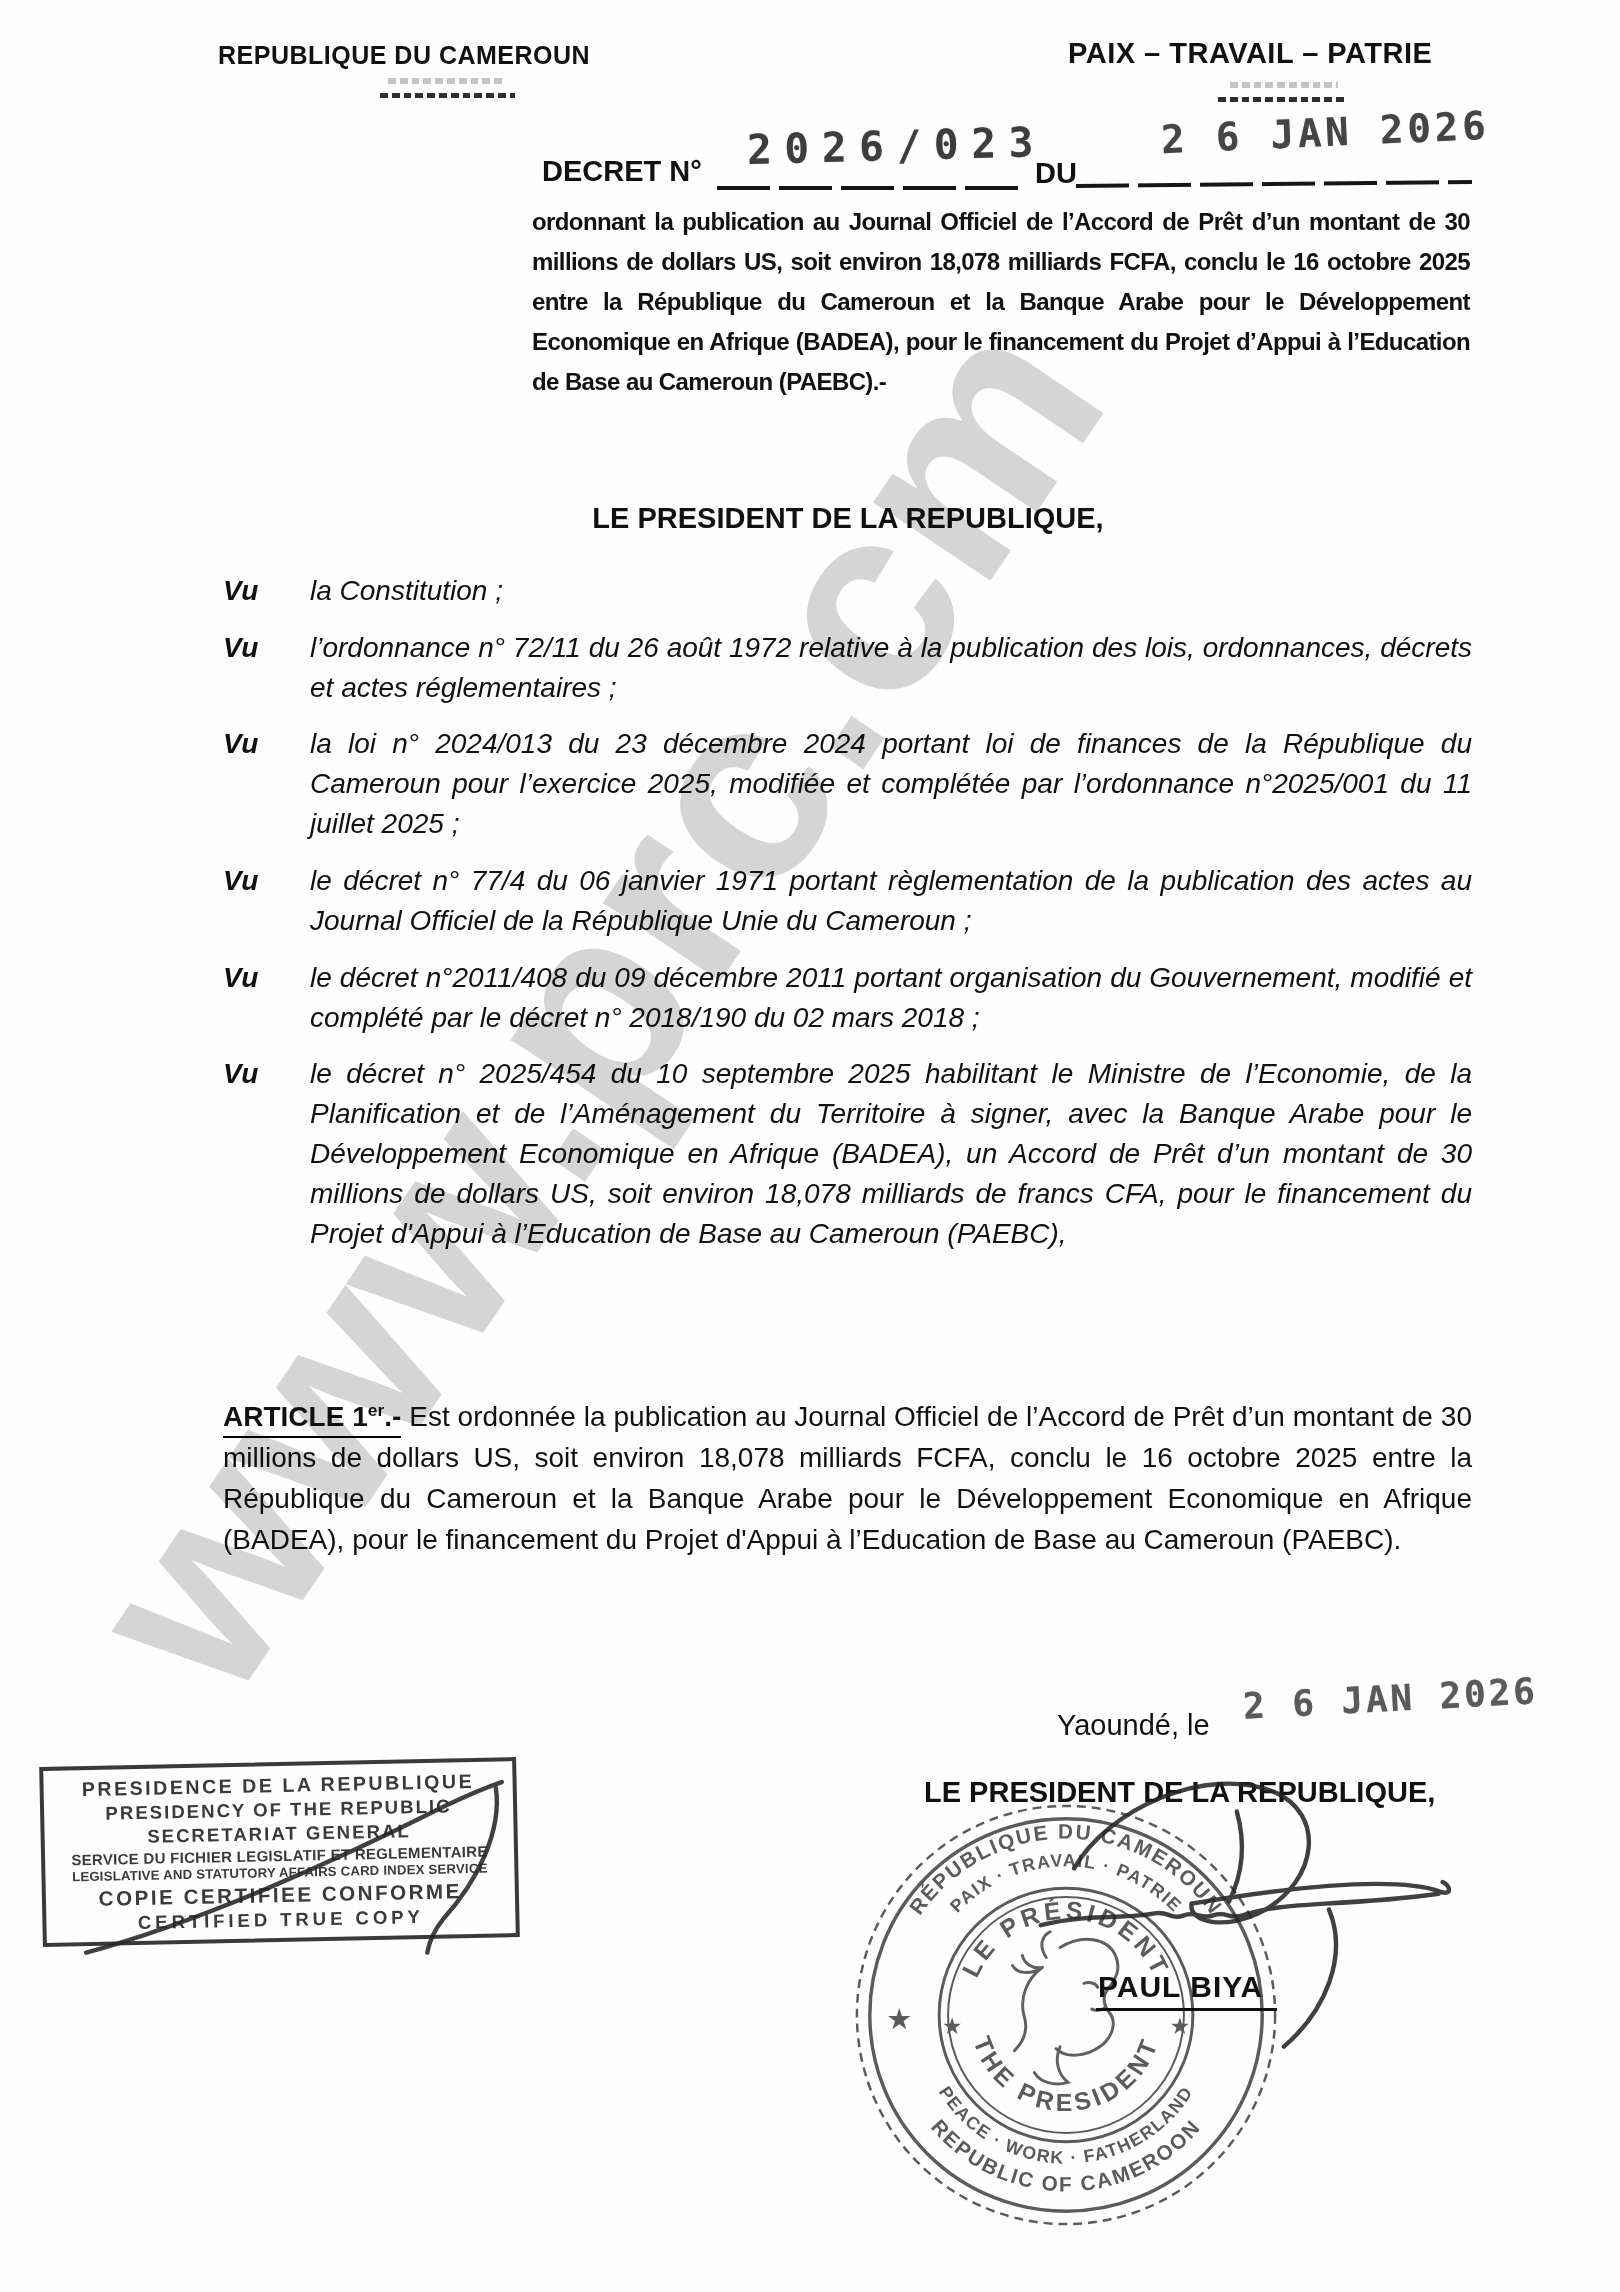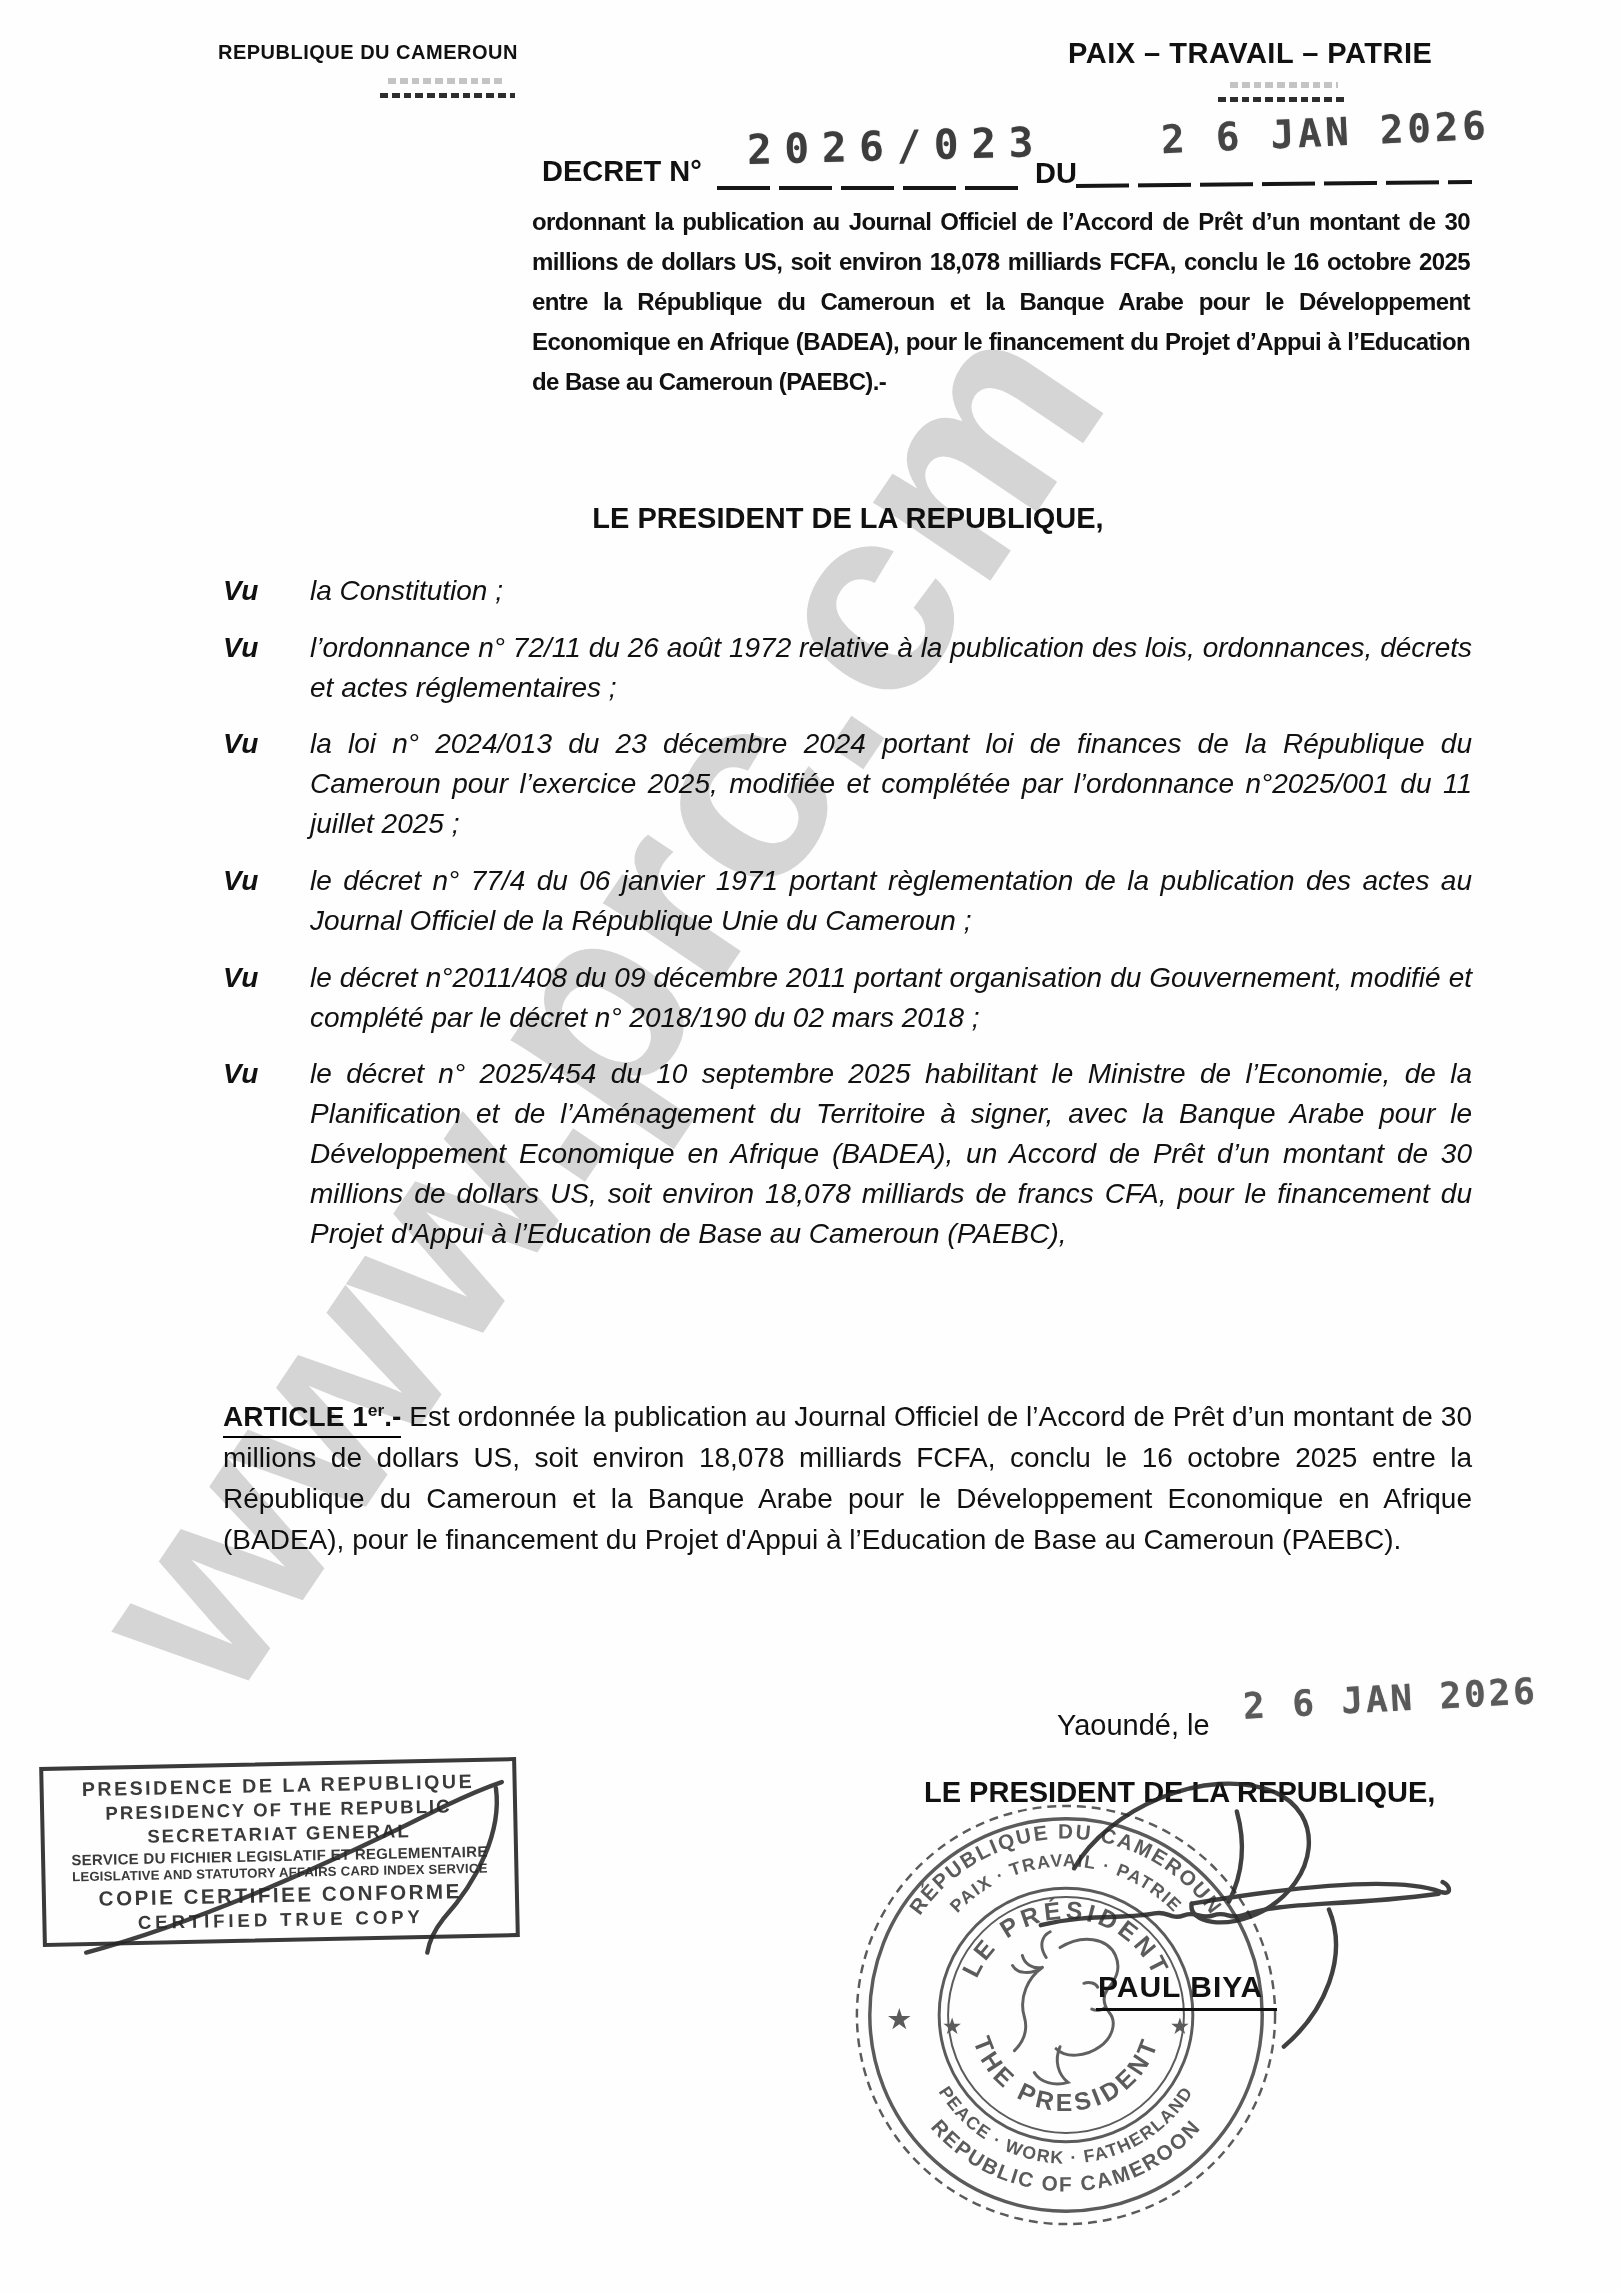--- a/index.html
+++ b/index.html
@@ -16,21 +16,21 @@
   .watermark{
     position:absolute;left:-176px;top:887px;width:1490px;
     text-align:center;white-space:nowrap;
     font-size:267px;font-weight:bold;letter-spacing:2px;
     color:#b0b0b0;opacity:.52;
     transform:rotate(-56deg);
     mix-blend-mode:multiply;
     z-index:2;pointer-events:none;
   }
   
-  .country{position:absolute;left:218px;top:41px;font-size:20px;font-weight:bold;letter-spacing:0.5px;z-index:1;text-align:right;}
+  .country{position:absolute;left:218px;top:41px;font-size:25px;font-weight:bold;letter-spacing:0.5px;z-index:1;text-align:right;}
   .motto{position:absolute;left:1068px;top:37px;font-size:29px;font-weight:bold;letter-spacing:0.5px;z-index:1;}
   .dashline{position:absolute;height:4.9px;background:repeating-linear-gradient(90deg,#2e2e2e 0 7.8px,transparent 7.8px 11.8px);z-index:1;}
   .dash-country{left:380px;top:93px;width:135px;}
   .dash-motto{left:1218px;top:97px;width:129px;}
   .dash-faint{opacity:.28;height:5.9px;}
   .dash-country-f{left:388px;top:78px;width:118px;}
   .dash-motto-f{left:1230px;top:82px;width:108px;}
   
   .decree-label{position:absolute;left:542px;top:155px;font-size:29px;font-weight:bold;z-index:1;}
   .decree-du{position:absolute;left:1035px;top:157px;font-size:29px;font-weight:bold;z-index:1;}

